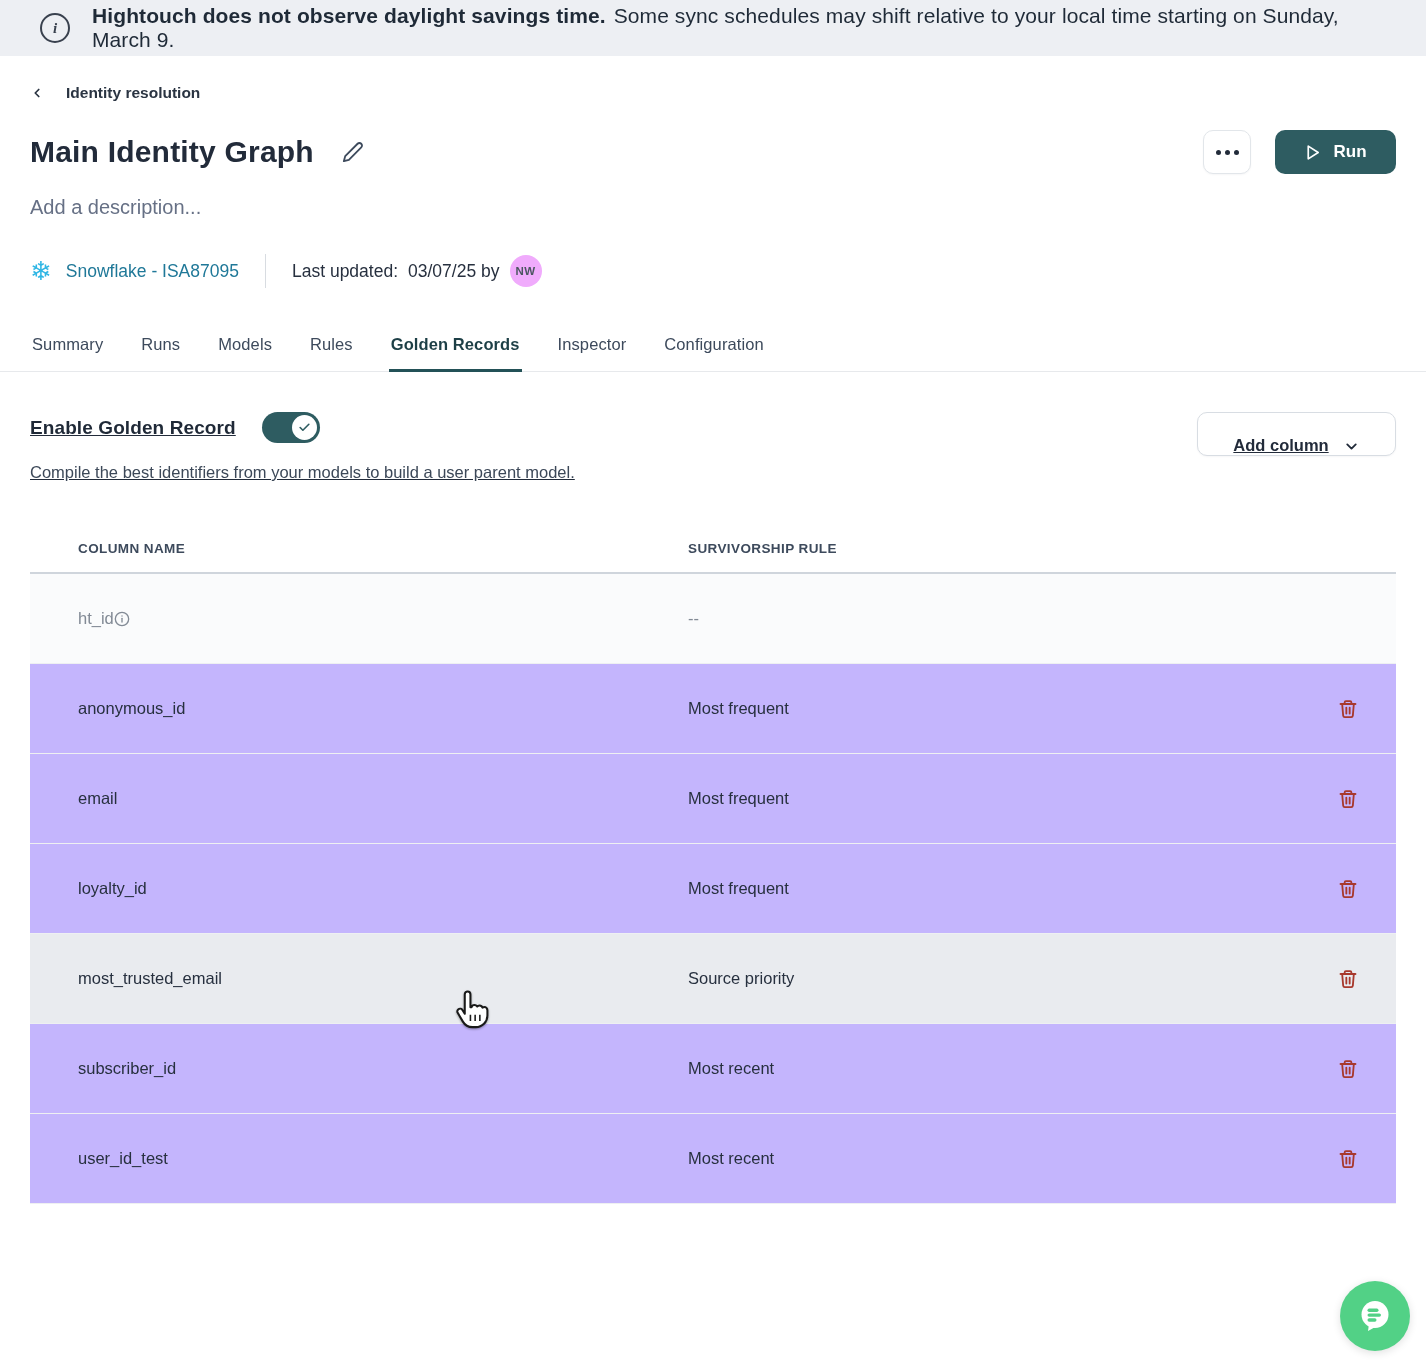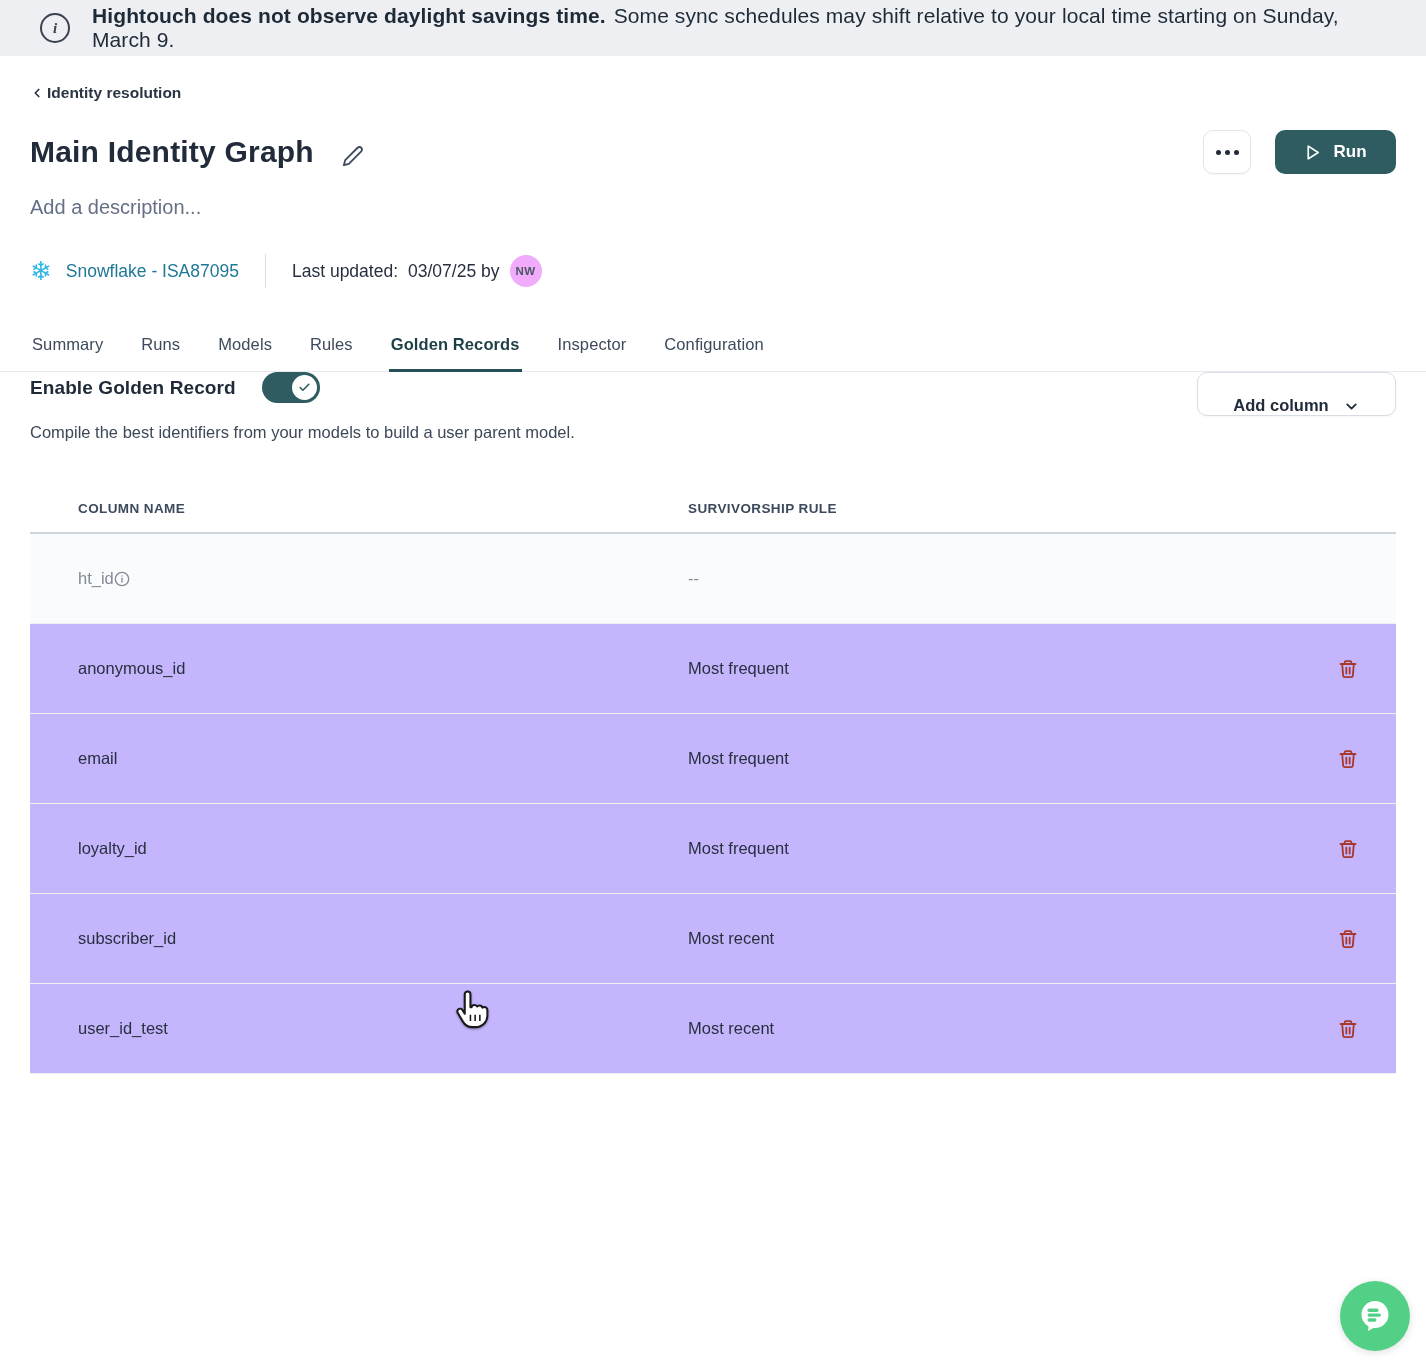--- a/index.html
+++ b/index.html
@@ -30,31 +30,31 @@
     font-family:"Liberation Serif", serif; font-style:italic;
   }
   .banner-text { font-size:21px; color:#1f2a37; letter-spacing:.1px; }
   .banner-text b { font-weight:700; margin-right:8px; }
 
   
   .page { padding:0 30px; }
 
   .breadcrumb {
     margin-top:28px;
-    display:inline-flex; align-items:center; gap:3px;
+    display:inline-flex; align-items:center; gap:22px;
     font-size:15.5px; font-weight:600; color:#2a3442;
     cursor:pointer;
   }
   .breadcrumb svg { display:block; }
 
   .title-row {
     margin-top:26px;
     display:flex; align-items:center; justify-content:space-between;
   }
-  .title-left { display:flex; align-items:flex-end; gap:26px; }
+  .title-left { display:flex; align-items:center; gap:26px; }
   h1.page-title { font-size:30px; font-weight:700; color:#222b3a; letter-spacing:.2px; }
   .pencil-btn { background:none; border:none; cursor:pointer; display:flex; padding:2px; }
 
   .title-actions { display:flex; align-items:center; gap:24px; }
   .more-btn {
     width:48px; height:44px;
     background:#fff; border:1px solid #e2e6ea; border-radius:10px;
     display:flex; align-items:center; justify-content:center; gap:4px;
     cursor:pointer; box-shadow:0 1px 2px rgba(16,24,40,.04);
   }
@@ -105,21 +105,22 @@
     font-family:inherit; font-size:16.5px; color:#3d4a5c; font-weight:500;
     padding:0 2px 15px 2px;
     border-bottom:3px solid transparent;
     margin-bottom:-1px;
     letter-spacing:.1px;
   }
   .tab.active { color:#1d3f46; font-weight:700; border-bottom-color:#235157; }
 
   
   .section-head {
-    display:flex; align-items:flex-start; justify-content:space-between;
+    margin-top:40px;
+    display:flex; align-items:flex-start; justify-content:space-between;text-decoration:underline;
   }
   .gr-title-row { display:flex; align-items:center; gap:26px; }
   .gr-title { font-size:19px; font-weight:700; color:#1f2937; letter-spacing:.1px; }
   .toggle {
     width:58px; height:31px; border-radius:16px;
     background:#c6ccd2; border:none; cursor:pointer; position:relative;
   }
   .toggle.on { background:#2e5c61; }
   .toggle .knob {
     position:absolute; top:3px; left:3px;
@@ -337,20 +338,36 @@
     <button class="trash-btn" aria-label="Delete column">
       <svg width="20" height="20" viewBox="0 0 24 24" fill="none" stroke="#a8392d" stroke-width="2.2" stroke-linecap="round" stroke-linejoin="round">
               <path d="M3 6h18"></path>
               <path d="M8 6V4a1.5 1.5 0 0 1 1.5-1.5h5A1.5 1.5 0 0 1 16 4v2"></path>
               <path d="M19 6l-1.2 14a2 2 0 0 1-2 1.8H8.2a2 2 0 0 1-2-1.8L5 6"></path>
               <line x1="10" y1="10.5" x2="10" y2="17.5"></line>
               <line x1="14" y1="10.5" x2="14" y2="17.5"></line>
             </svg>
     </button>
   </div>
+        <div class="trow highlighted">
+    <span class="cell-name">
+      <span>most_trusted_email</span>
+
+    </span>
+    <span class="cell-rule">Source priority</span>
+    <button class="trash-btn" aria-label="Delete column">
+      <svg width="20" height="20" viewBox="0 0 24 24" fill="none" stroke="#a8392d" stroke-width="2.2" stroke-linecap="round" stroke-linejoin="round">
+              <path d="M3 6h18"></path>
+              <path d="M8 6V4a1.5 1.5 0 0 1 1.5-1.5h5A1.5 1.5 0 0 1 16 4v2"></path>
+              <path d="M19 6l-1.2 14a2 2 0 0 1-2 1.8H8.2a2 2 0 0 1-2-1.8L5 6"></path>
+              <line x1="10" y1="10.5" x2="10" y2="17.5"></line>
+              <line x1="14" y1="10.5" x2="14" y2="17.5"></line>
+            </svg>
+    </button>
+  </div>
         <div class="trow">
     <span class="cell-name">
       <span>subscriber_id</span>
 
     </span>
     <span class="cell-rule">Most recent</span>
     <button class="trash-btn" aria-label="Delete column">
       <svg width="20" height="20" viewBox="0 0 24 24" fill="none" stroke="#a8392d" stroke-width="2.2" stroke-linecap="round" stroke-linejoin="round">
               <path d="M3 6h18"></path>
               <path d="M8 6V4a1.5 1.5 0 0 1 1.5-1.5h5A1.5 1.5 0 0 1 16 4v2"></path>

